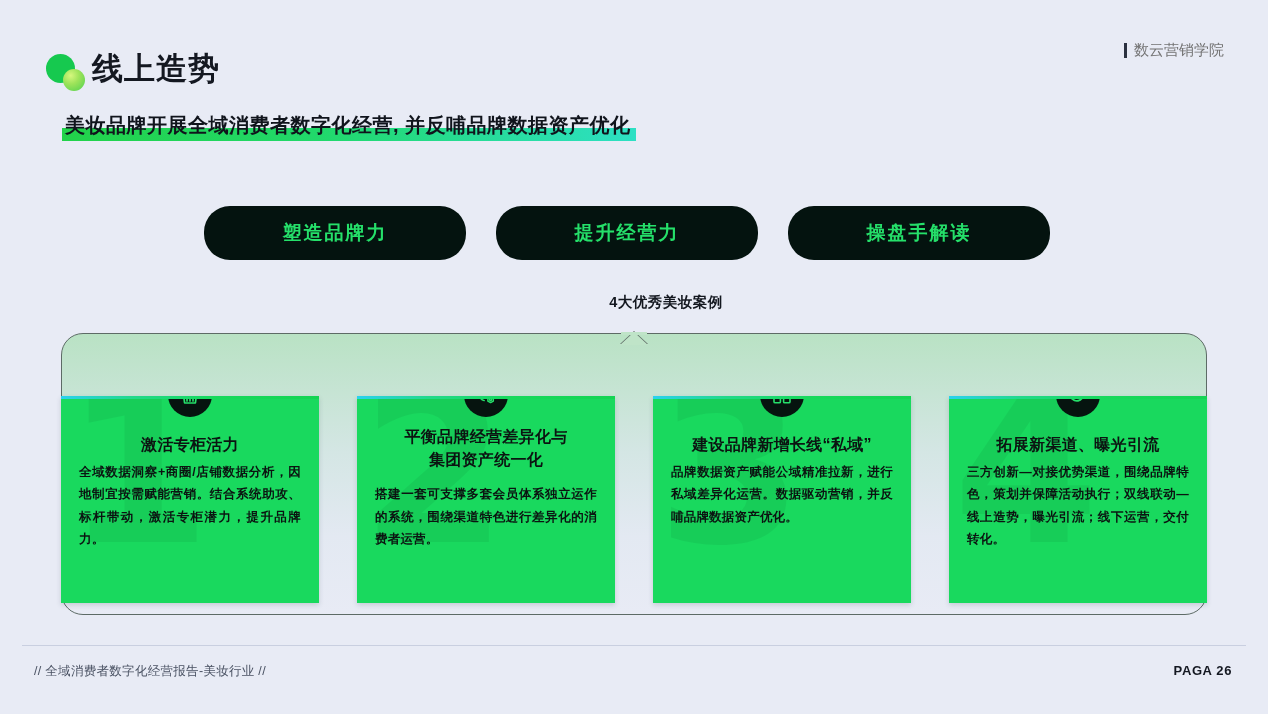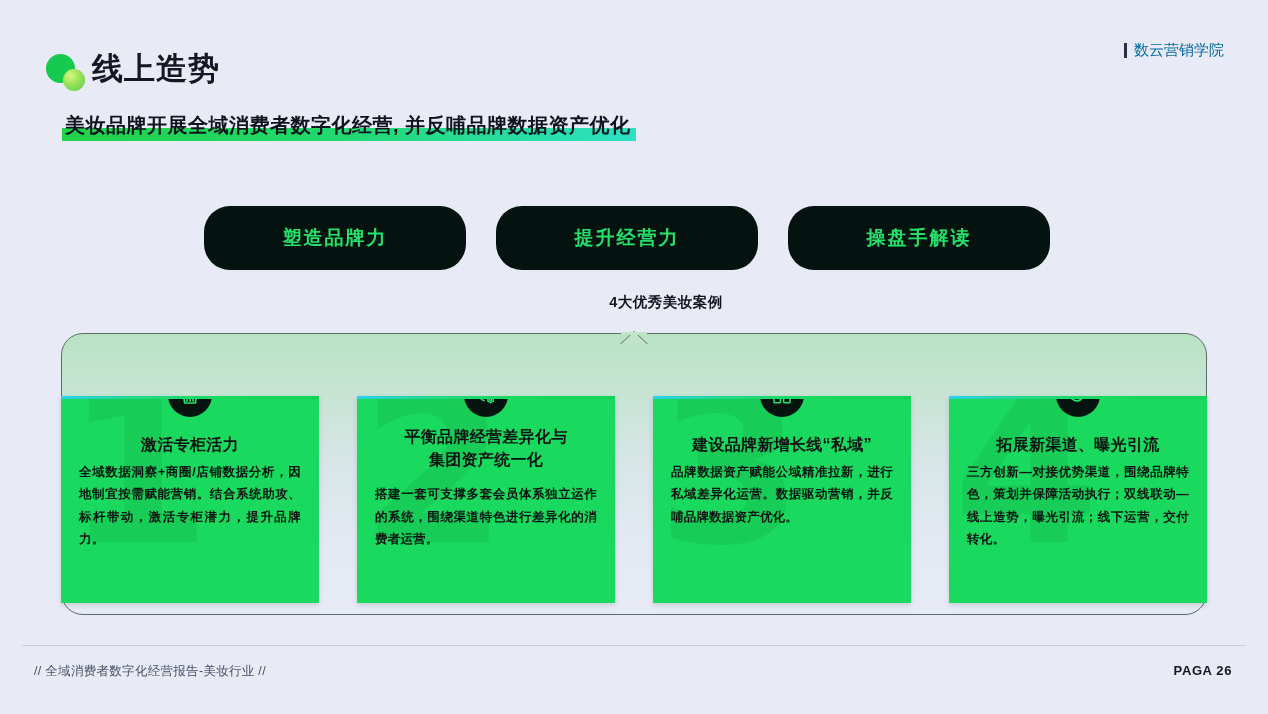--- a/index.html
+++ b/index.html
@@ -59,21 +59,21 @@
   }
 
   .brand-tag {
     position: absolute;
     right: 44px;
     top: 41px;
     display: flex;
     align-items: center;
     gap: 7px;
     font-size: 15px;
-    color: #0369a1;
+    color: #737373;
   }
   .brand-bar {
     display: inline-block;
     width: 3px;
     height: 15px;
     background: #2b3140;
   }
 
   .subtitle-wrap {
     position: absolute;
@@ -103,21 +103,21 @@
   
   .pill-row {
     position: absolute;
     left: 204px;
     top: 206px;
     display: flex;
     gap: 30px;
   }
   .pill {
     width: 262px;
-    height: 64px;
+    height: 54px;
     border-radius: 26px;
     background: #04130f;
     display: flex;
     align-items: center;
     justify-content: center;
     font-size: 19px;
     font-weight: bold;
     letter-spacing: 2px;
     color: #25e06a;
   }

